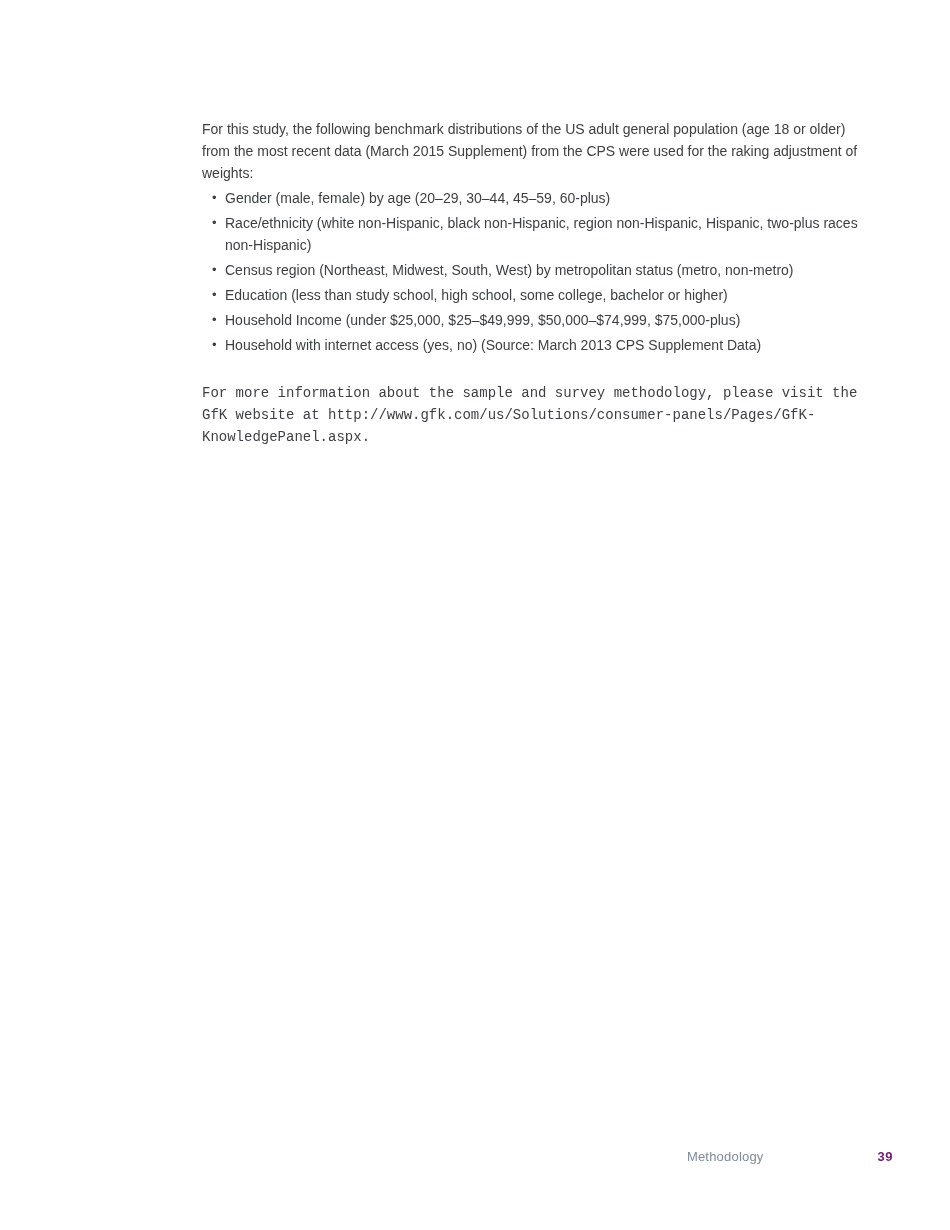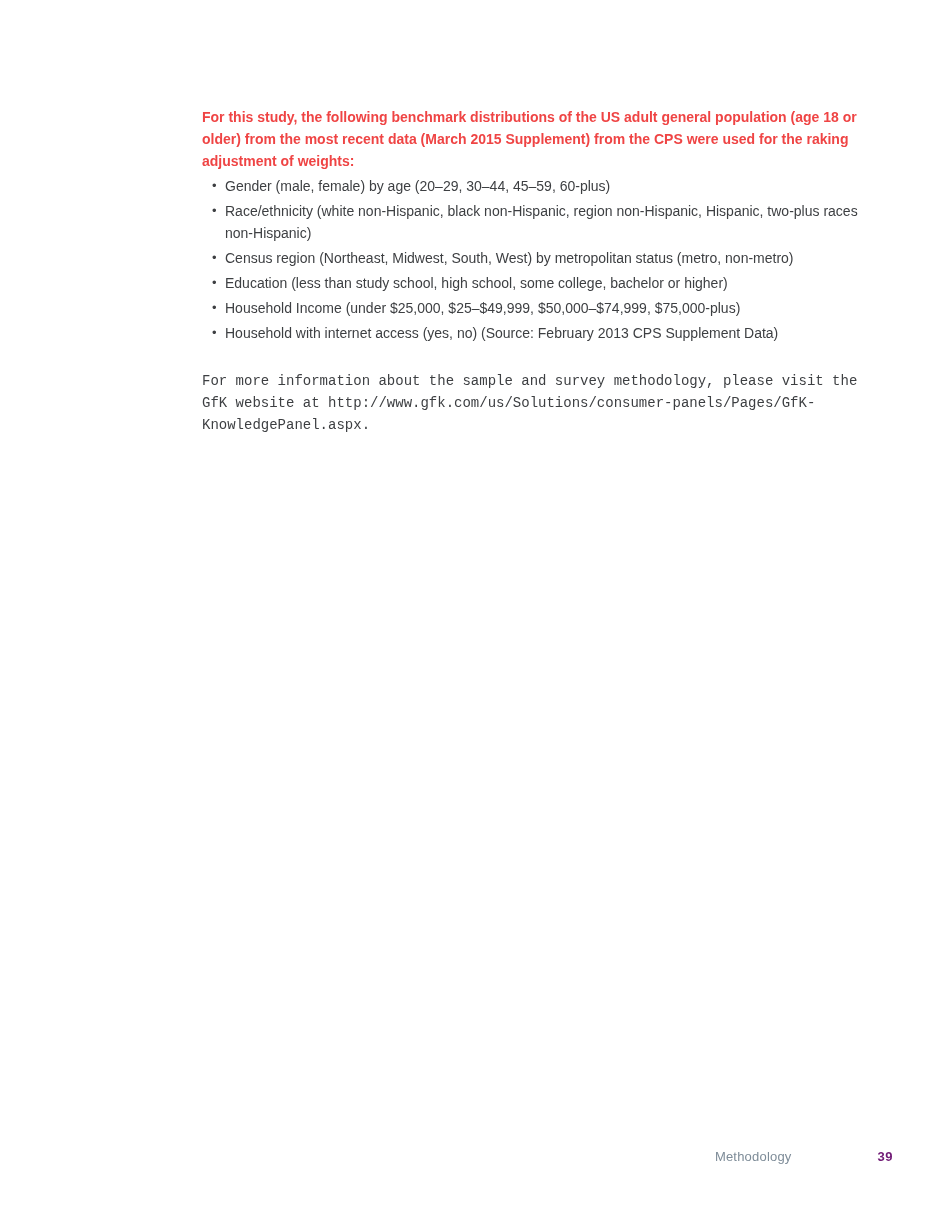--- a/index.html
+++ b/index.html
@@ -24,23 +24,23 @@
   }
   .content {
     position: absolute;
     top: 106px;
     left: 202px;
     width: 668px;
     font-size: 14px;
     line-height: 22px;
   }
   .intro {
-    font-weight: bold;
-    color: #ef4444;
-    margin: 0 0 3px 0;
+    font-weight: normal;
+    color: #404040;
+    margin: 12px 0 3px 0;
   }
   ul.benchmark-list {
     list-style: none;
     margin: 0;
     padding: 0;
   }
   ul.benchmark-list li {
     display: flex;
     align-items: flex-start;
     margin: 0 0 3px 0;
@@ -65,21 +65,21 @@
     font-family: Liberation Mono, monospace;
   }
   .footer {
     position: absolute;
     bottom: 66px;
     left: 202px;
     right: 57px;
     display: flex;
     justify-content: flex-end;
     align-items: baseline;
-    gap: 86px;
+    gap: 114px;
     font-size: 13px;
   }
   .footer .section-label {
     color: #7e8c98;
     letter-spacing: 0.2px;
   }
   .footer .page-number {
     color: #701a75;
     font-weight: bold;
     letter-spacing: 0.5px;
@@ -110,21 +110,21 @@
       <li>
         <span class="bullet">•</span>
         <span class="bullet-text">Education (less than study school, high school, some college, bachelor or higher)</span>
       </li>
       <li>
         <span class="bullet">•</span>
         <span class="bullet-text">Household Income (under $25,000, $25–$49,999, $50,000–$74,999, $75,000-plus)</span>
       </li>
       <li>
         <span class="bullet">•</span>
-        <span class="bullet-text">Household with internet access (yes, no) (Source: February 2013 CPS Supplement Data)</span>
+        <span class="bullet-text">Household with internet access (yes, no) (Source: March 2013 CPS Supplement Data)</span>
       </li>
     </ul>
 
     <p class="para first-after-list">For more information about the sample and survey methodology, please visit the GfK website at http://www.gfk.com/us/Solutions/consumer-panels/Pages/GfK-KnowledgePanel.aspx.</p>
 
 
   </div>
 
   <div class="footer">
     <span class="section-label">Methodology</span>

